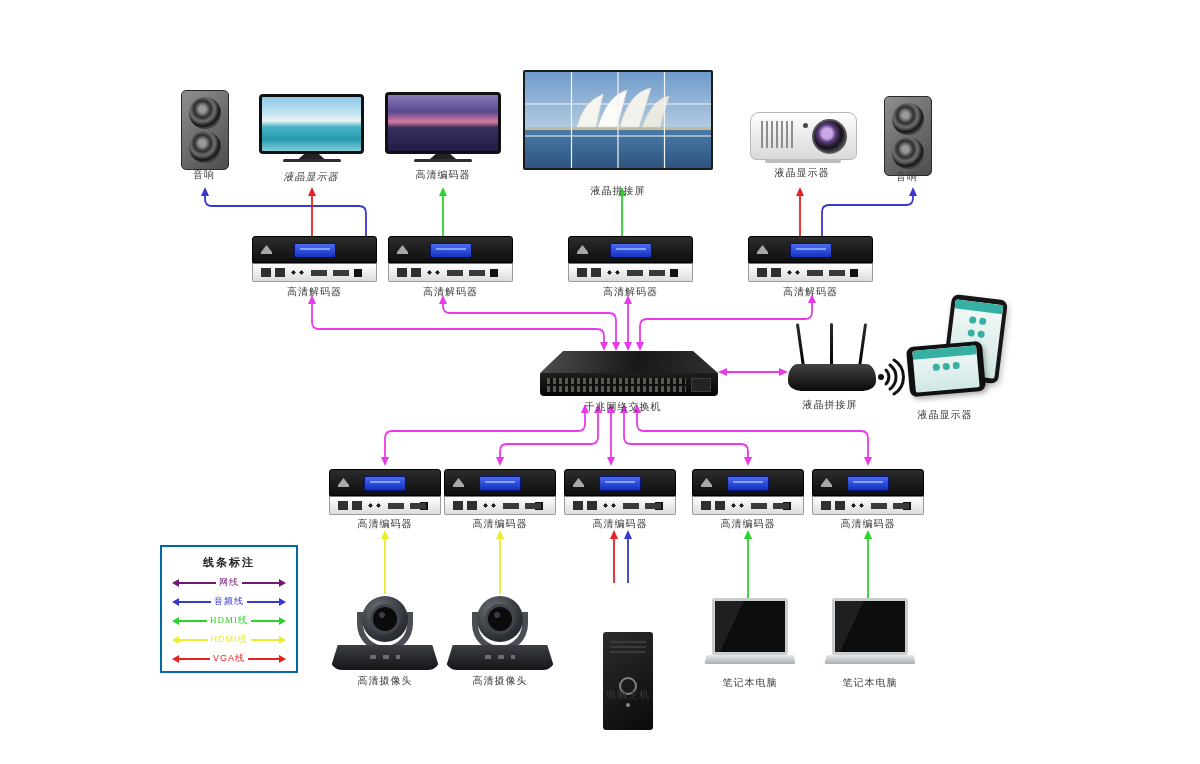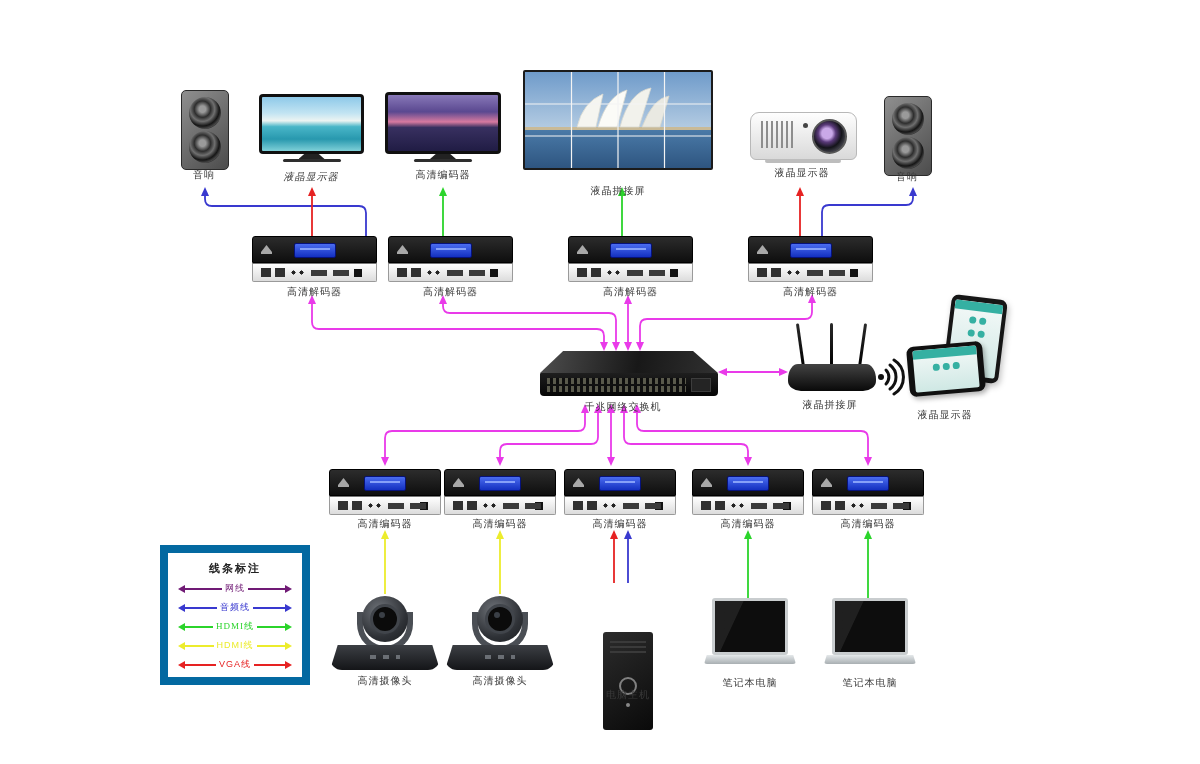--- a/index.html
+++ b/index.html
@@ -107,21 +107,21 @@
   .pc-logo{position:absolute;left:50%;top:55%;transform:translate(-50%,-50%);width:14px;height:14px;
         border:2px solid #808080;border-radius:50%;}
   .pc-dot{position:absolute;left:50%;top:72%;transform:translateX(-50%);width:4px;height:4px;border-radius:50%;background:#888;}
   .laptop{width:92px;height:72px;}
   .lap-screen{margin:0 auto;width:76px;height:57px;background:#0d0d0d;border:3px solid #c9cdcf;border-radius:3px;
         box-sizing:border-box;background-image:linear-gradient(115deg,rgba(255,255,255,.08) 0 30%,transparent 31%);}
   .lap-base{width:92px;height:9px;background:linear-gradient(#e4e8ea,#a9afb2);border-radius:1px 1px 3px 3px;
         clip-path:polygon(3% 0,97% 0,100% 100%,0 100%);}
 
   
-  .legend{left:160px;top:545px;width:134px;height:124px;border:8px solid #0369a1;background:#fff;z-index:3;}
+  .legend{left:160px;top:545px;width:134px;height:124px;border:2px solid #0369a1;background:#fff;z-index:3;}
   .leg-title{text-align:center;font-size:11px;font-weight:bold;color:#222;letter-spacing:2px;margin:8px 0 4px;}
   .leg-row{position:relative;height:17px;margin:2px 10px;}
   .leg-line{position:absolute;left:7px;right:7px;top:50%;height:2px;margin-top:-1px;background:currentColor;}
   .leg-line::before{content:"";position:absolute;left:-7px;top:-3px;border-style:solid;
         border-width:4px 7px 4px 0;border-color:transparent currentColor transparent transparent;}
   .leg-line::after{content:"";position:absolute;right:-7px;top:-3px;border-style:solid;
         border-width:4px 0 4px 7px;border-color:transparent transparent transparent currentColor;}
   .leg-label{position:relative;display:block;margin:0 auto;width:max-content;padding:0 3px;background:#fff;
         font-size:9px;line-height:17px;letter-spacing:1px;}
 </style>

